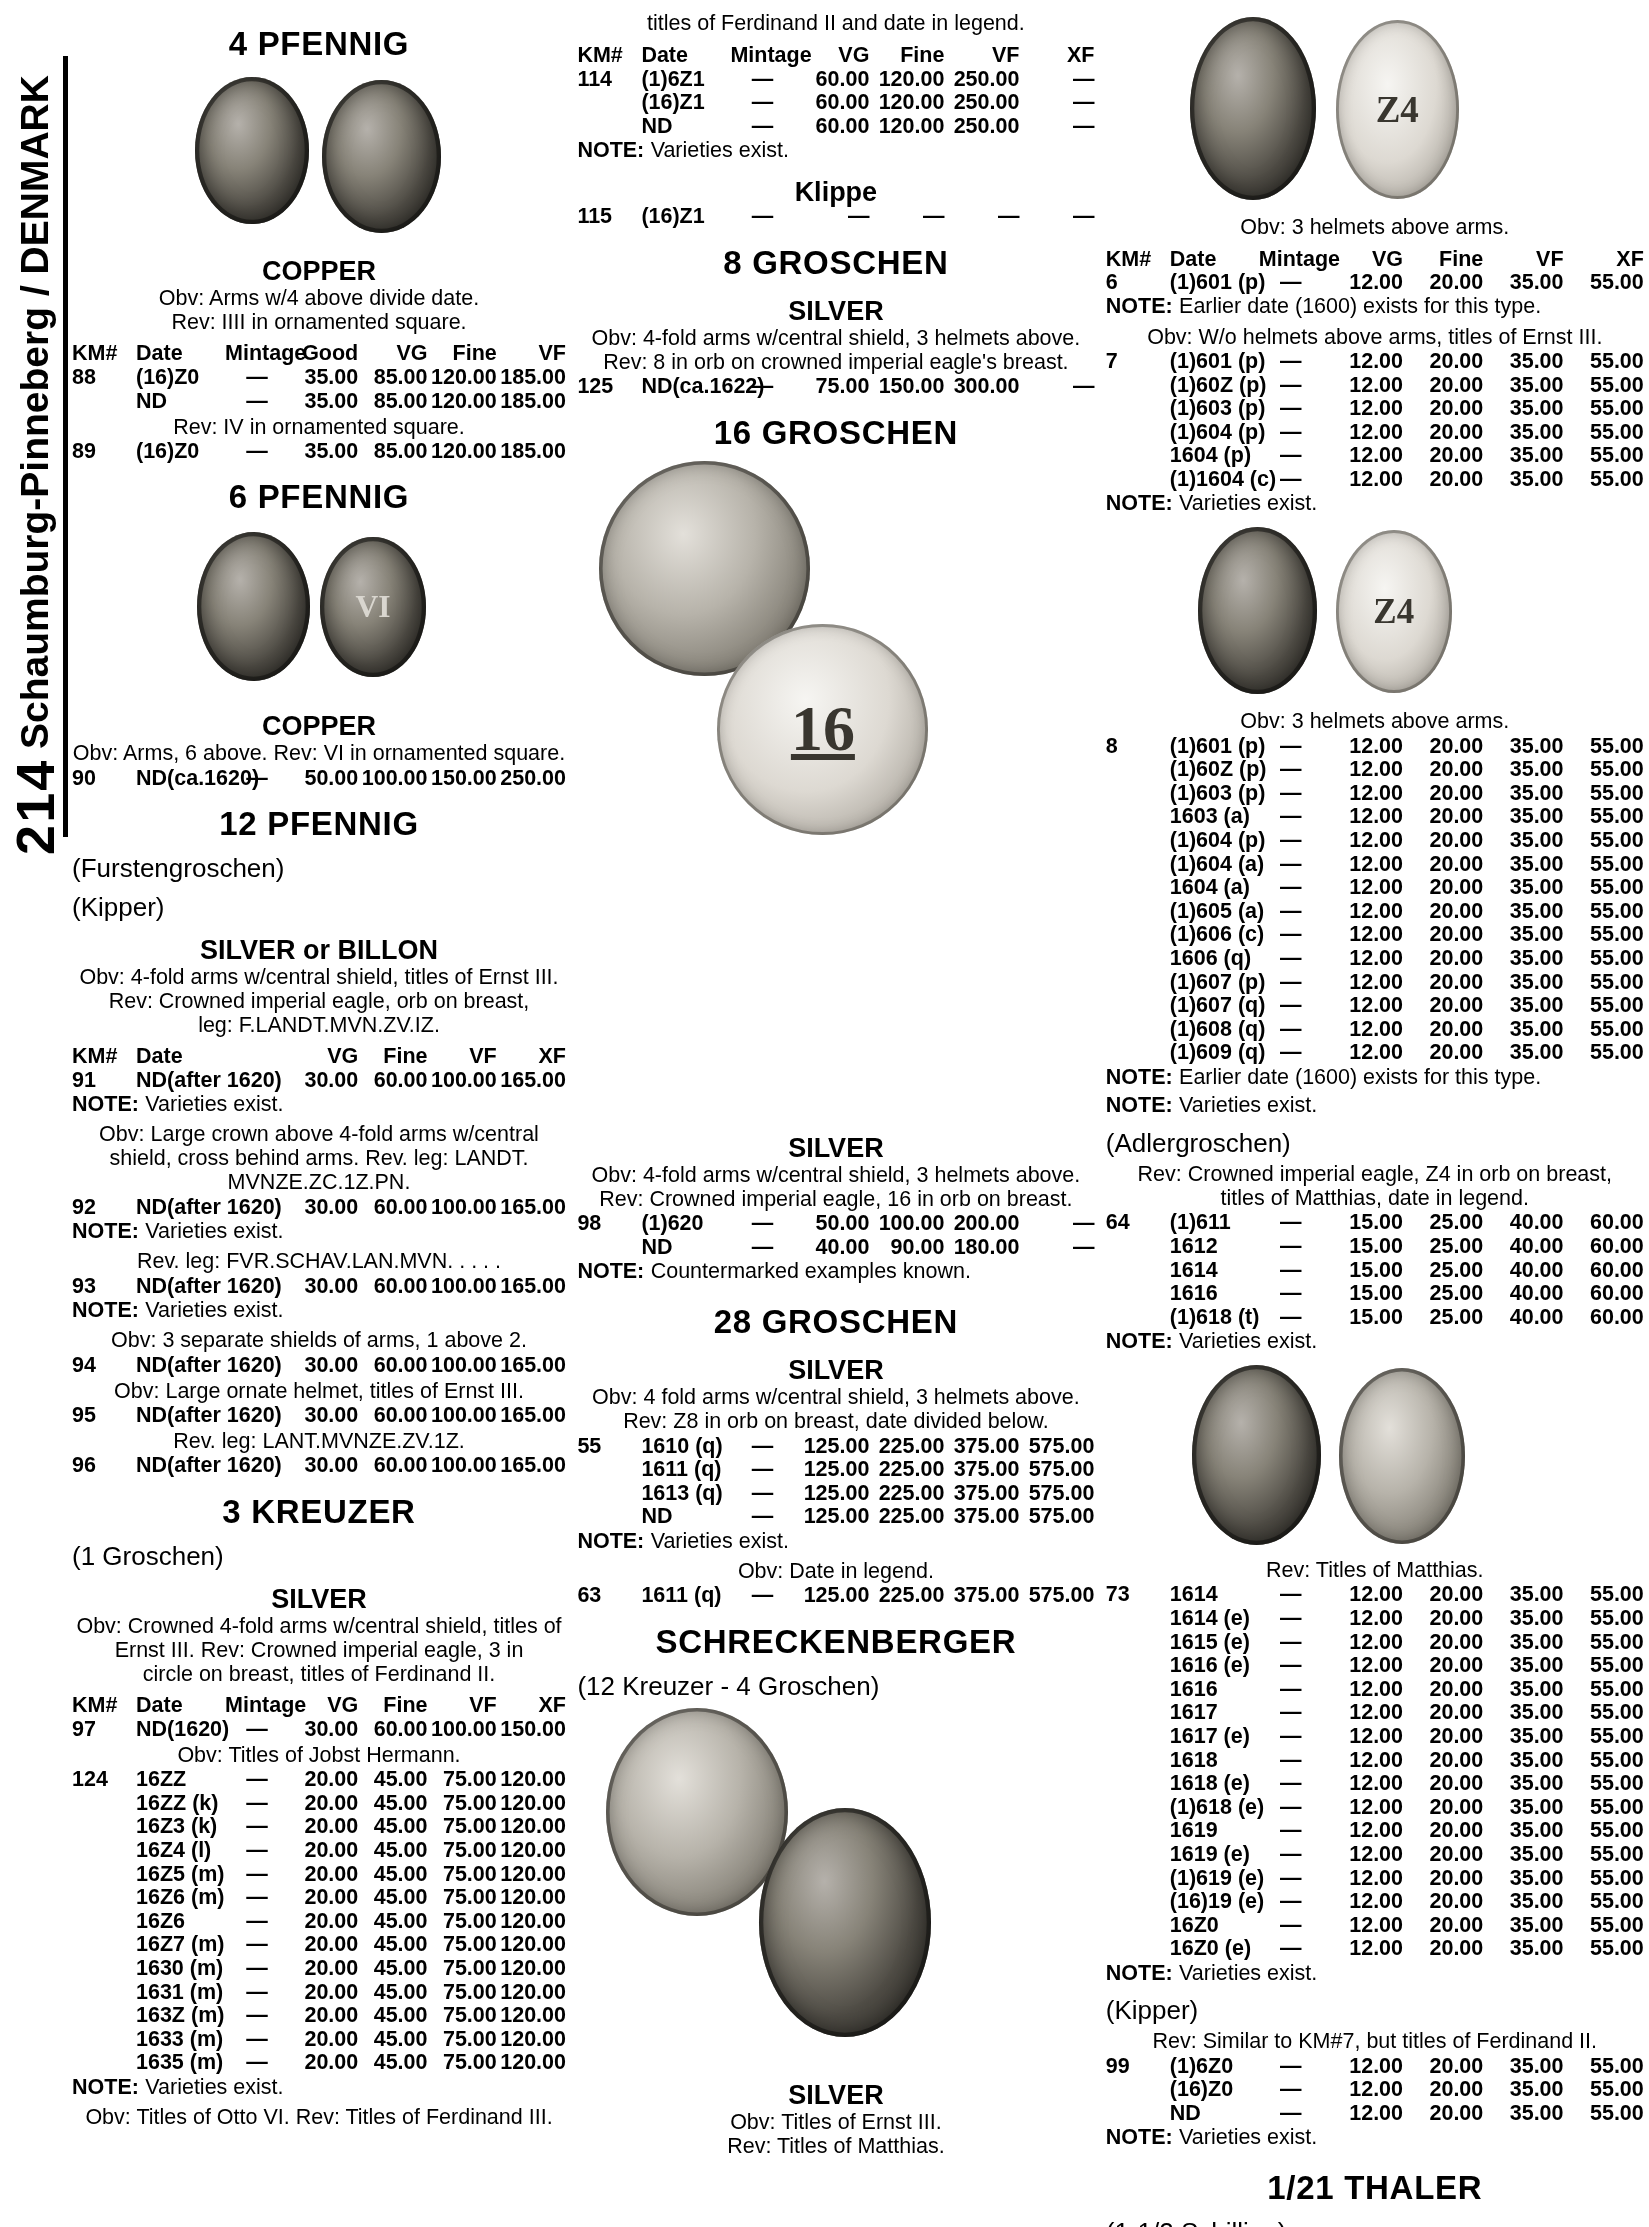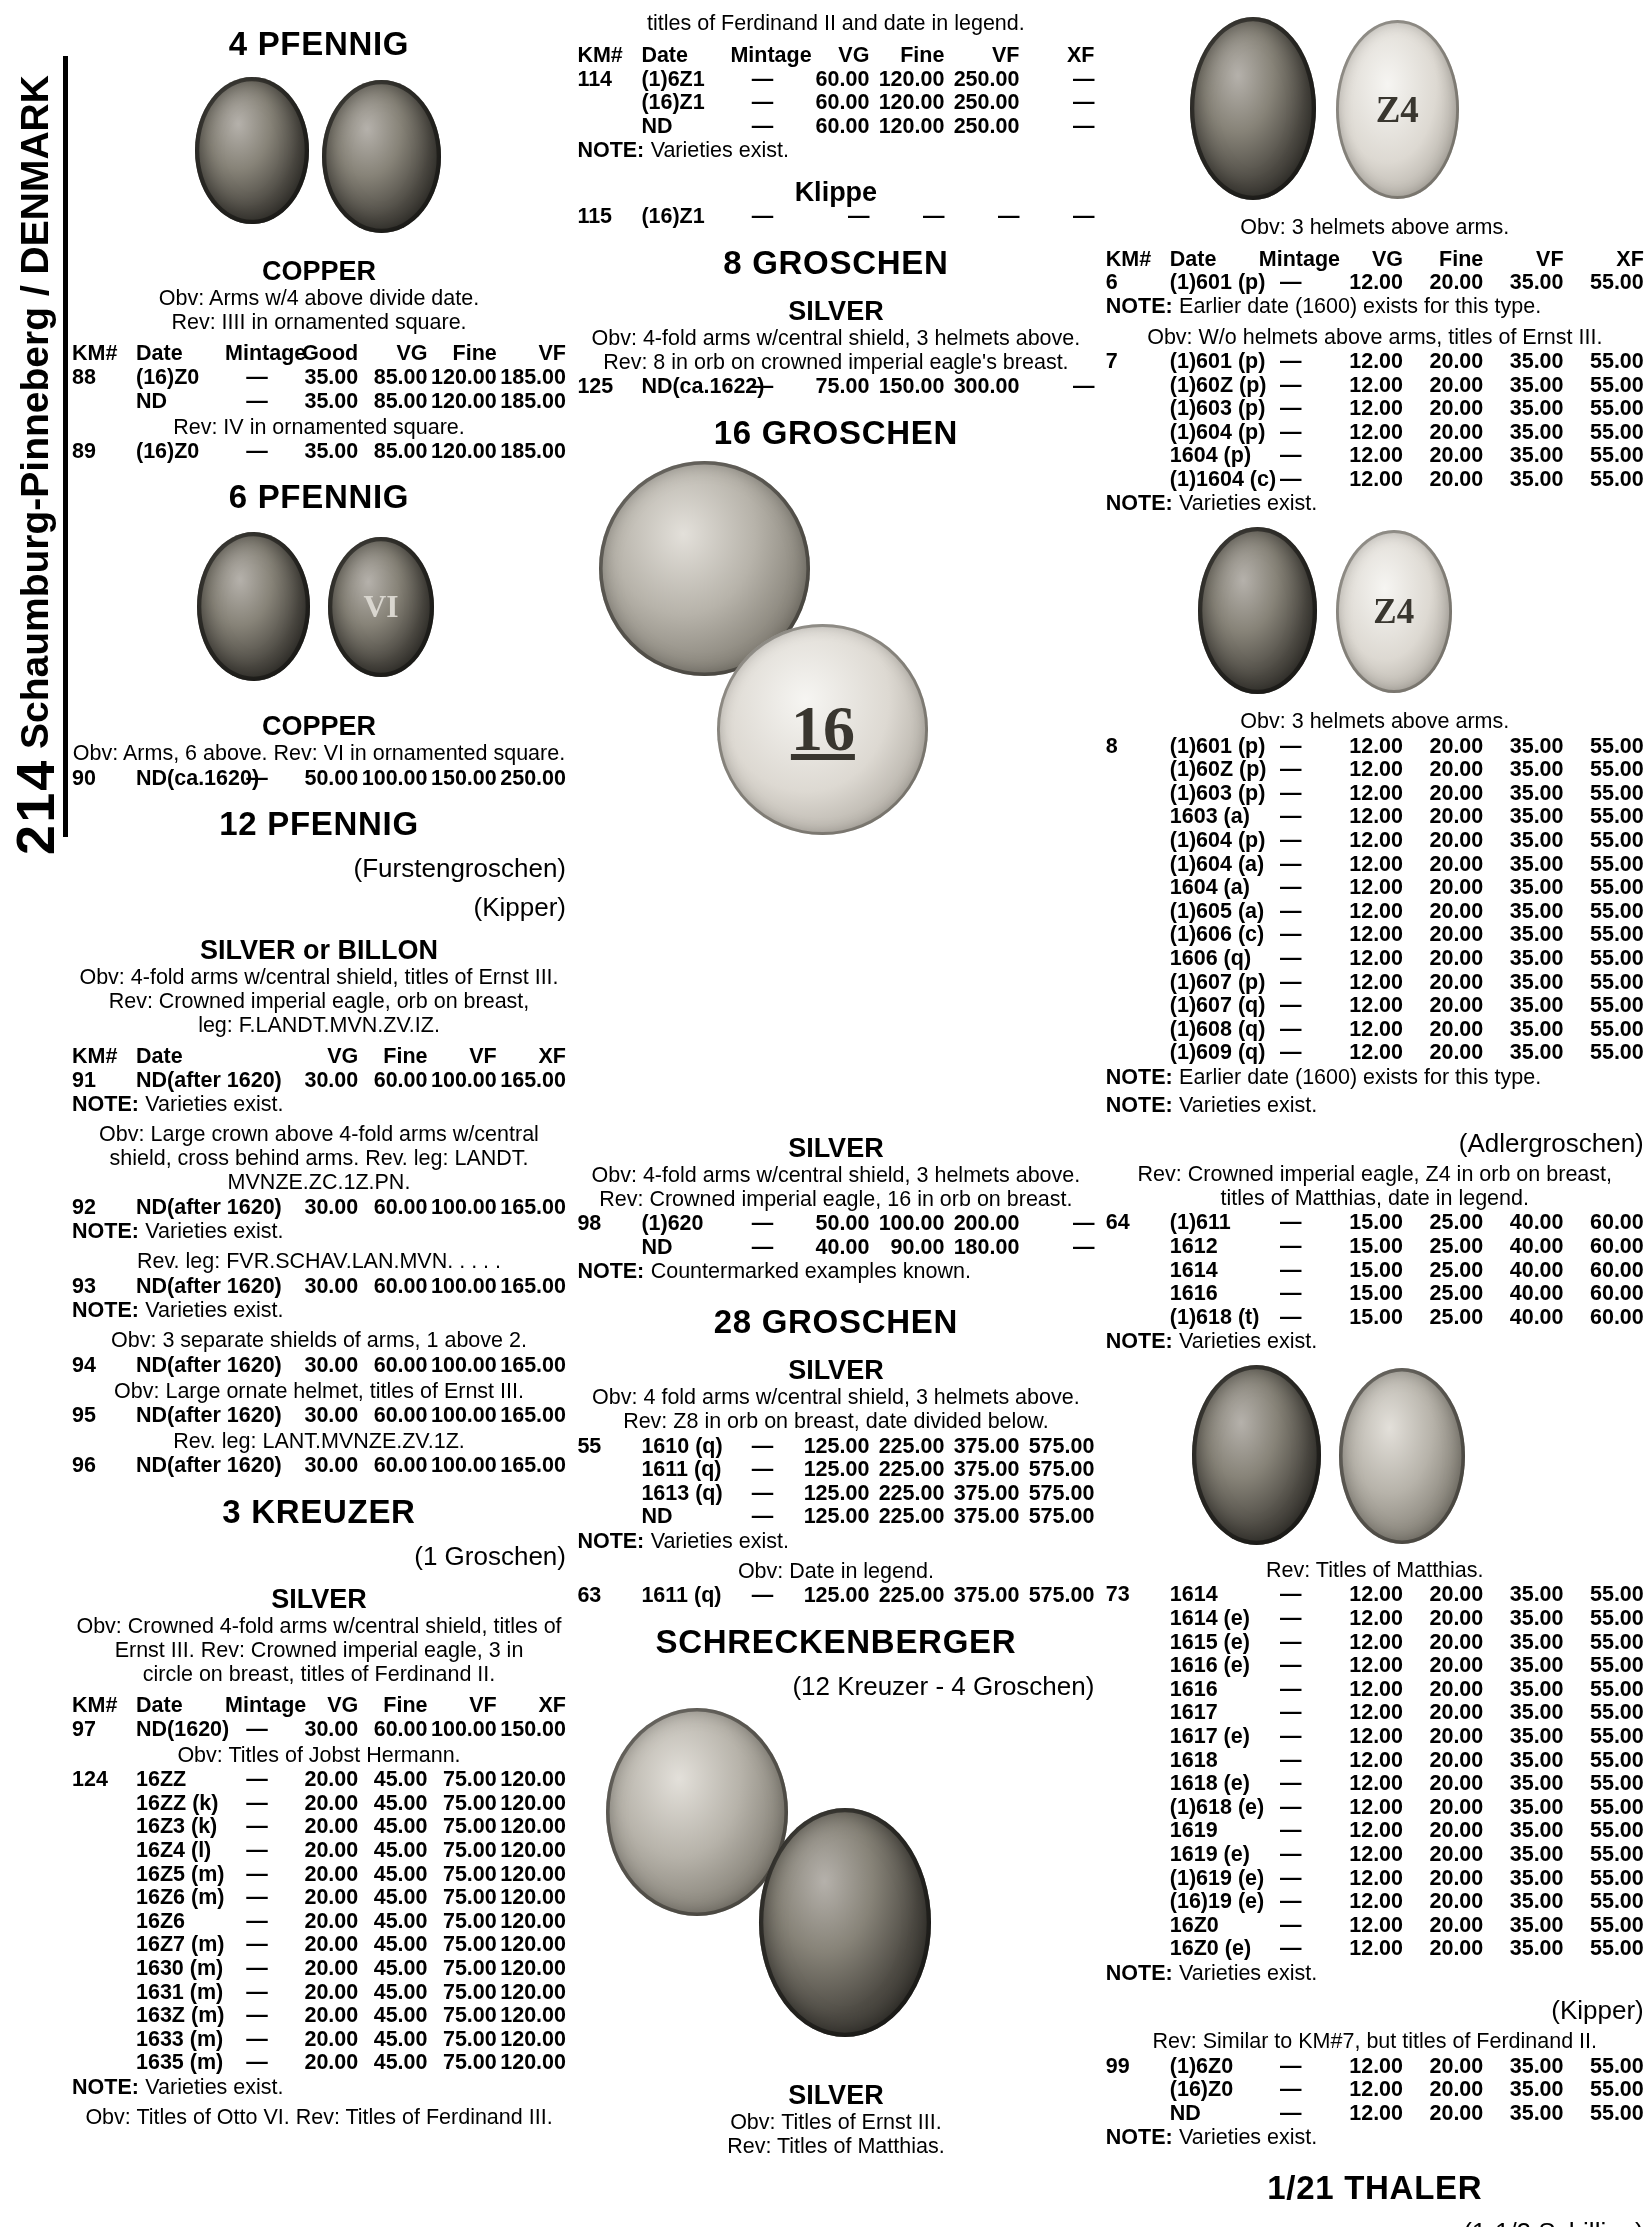--- a/index.html
+++ b/index.html
@@ -18,21 +18,21 @@
     display:flex;
     gap:11.4px;
   }
   .col{display:flex;flex-direction:column;}
   
   .h1{
     font-size:33px;font-weight:bold;text-align:center;
     letter-spacing:0.7px;margin:15.7px 0 5.7px 0;line-height:36px;
   }
   .sub{
-    font-size:26px;font-weight:normal;text-align:right;
+    font-size:26px;font-weight:normal;text-align:left;
     margin:5.7px 0 2.9px 0;line-height:30px;
   }
   .mat{
     font-size:27px;font-weight:bold;text-align:center;
     margin:13px 0 1.4px 0;line-height:24px;
   }
   .desc{margin:1.4px 0 1.4px 0;}
   .dline{
     font-size:21.5px;font-weight:normal;text-align:center;line-height:24px;
   }
@@ -145,21 +145,21 @@
           <span class="c-date">(16)Z0</span>
           <span class="c-mint">—</span>
           <span class="c-v">35.00</span>
           <span class="c-v">85.00</span>
           <span class="c-v">120.00</span>
           <span class="c-v">185.00</span>
         </div>
         <div class="h1">6 PFENNIG</div>
         <div class="coins" style="height: 172px;">
           <div class="coin dark" style="left: 125px; top: 7.2px; width: 113px; height: 149px;"></div>
-          <div class="coin dark" style="left: 256px; top: 11.4px; width: 106px; height: 140px;">
+          <div class="coin dark" style="left: 248px; top: 11.4px; width: 106px; height: 140px;">
             <div class="coinlabel" style="font-size: 31.5px;">VI</div>
           </div>
         </div>
         <div class="mat">COPPER</div>
         <div class="desc">
           <div class="dline">Obv: Arms, 6 above. Rev: VI in ornamented square.</div>
         </div>
         <div class="trow">
           <span class="c-km">90</span>
           <span class="c-date">ND(ca.1620)</span>

